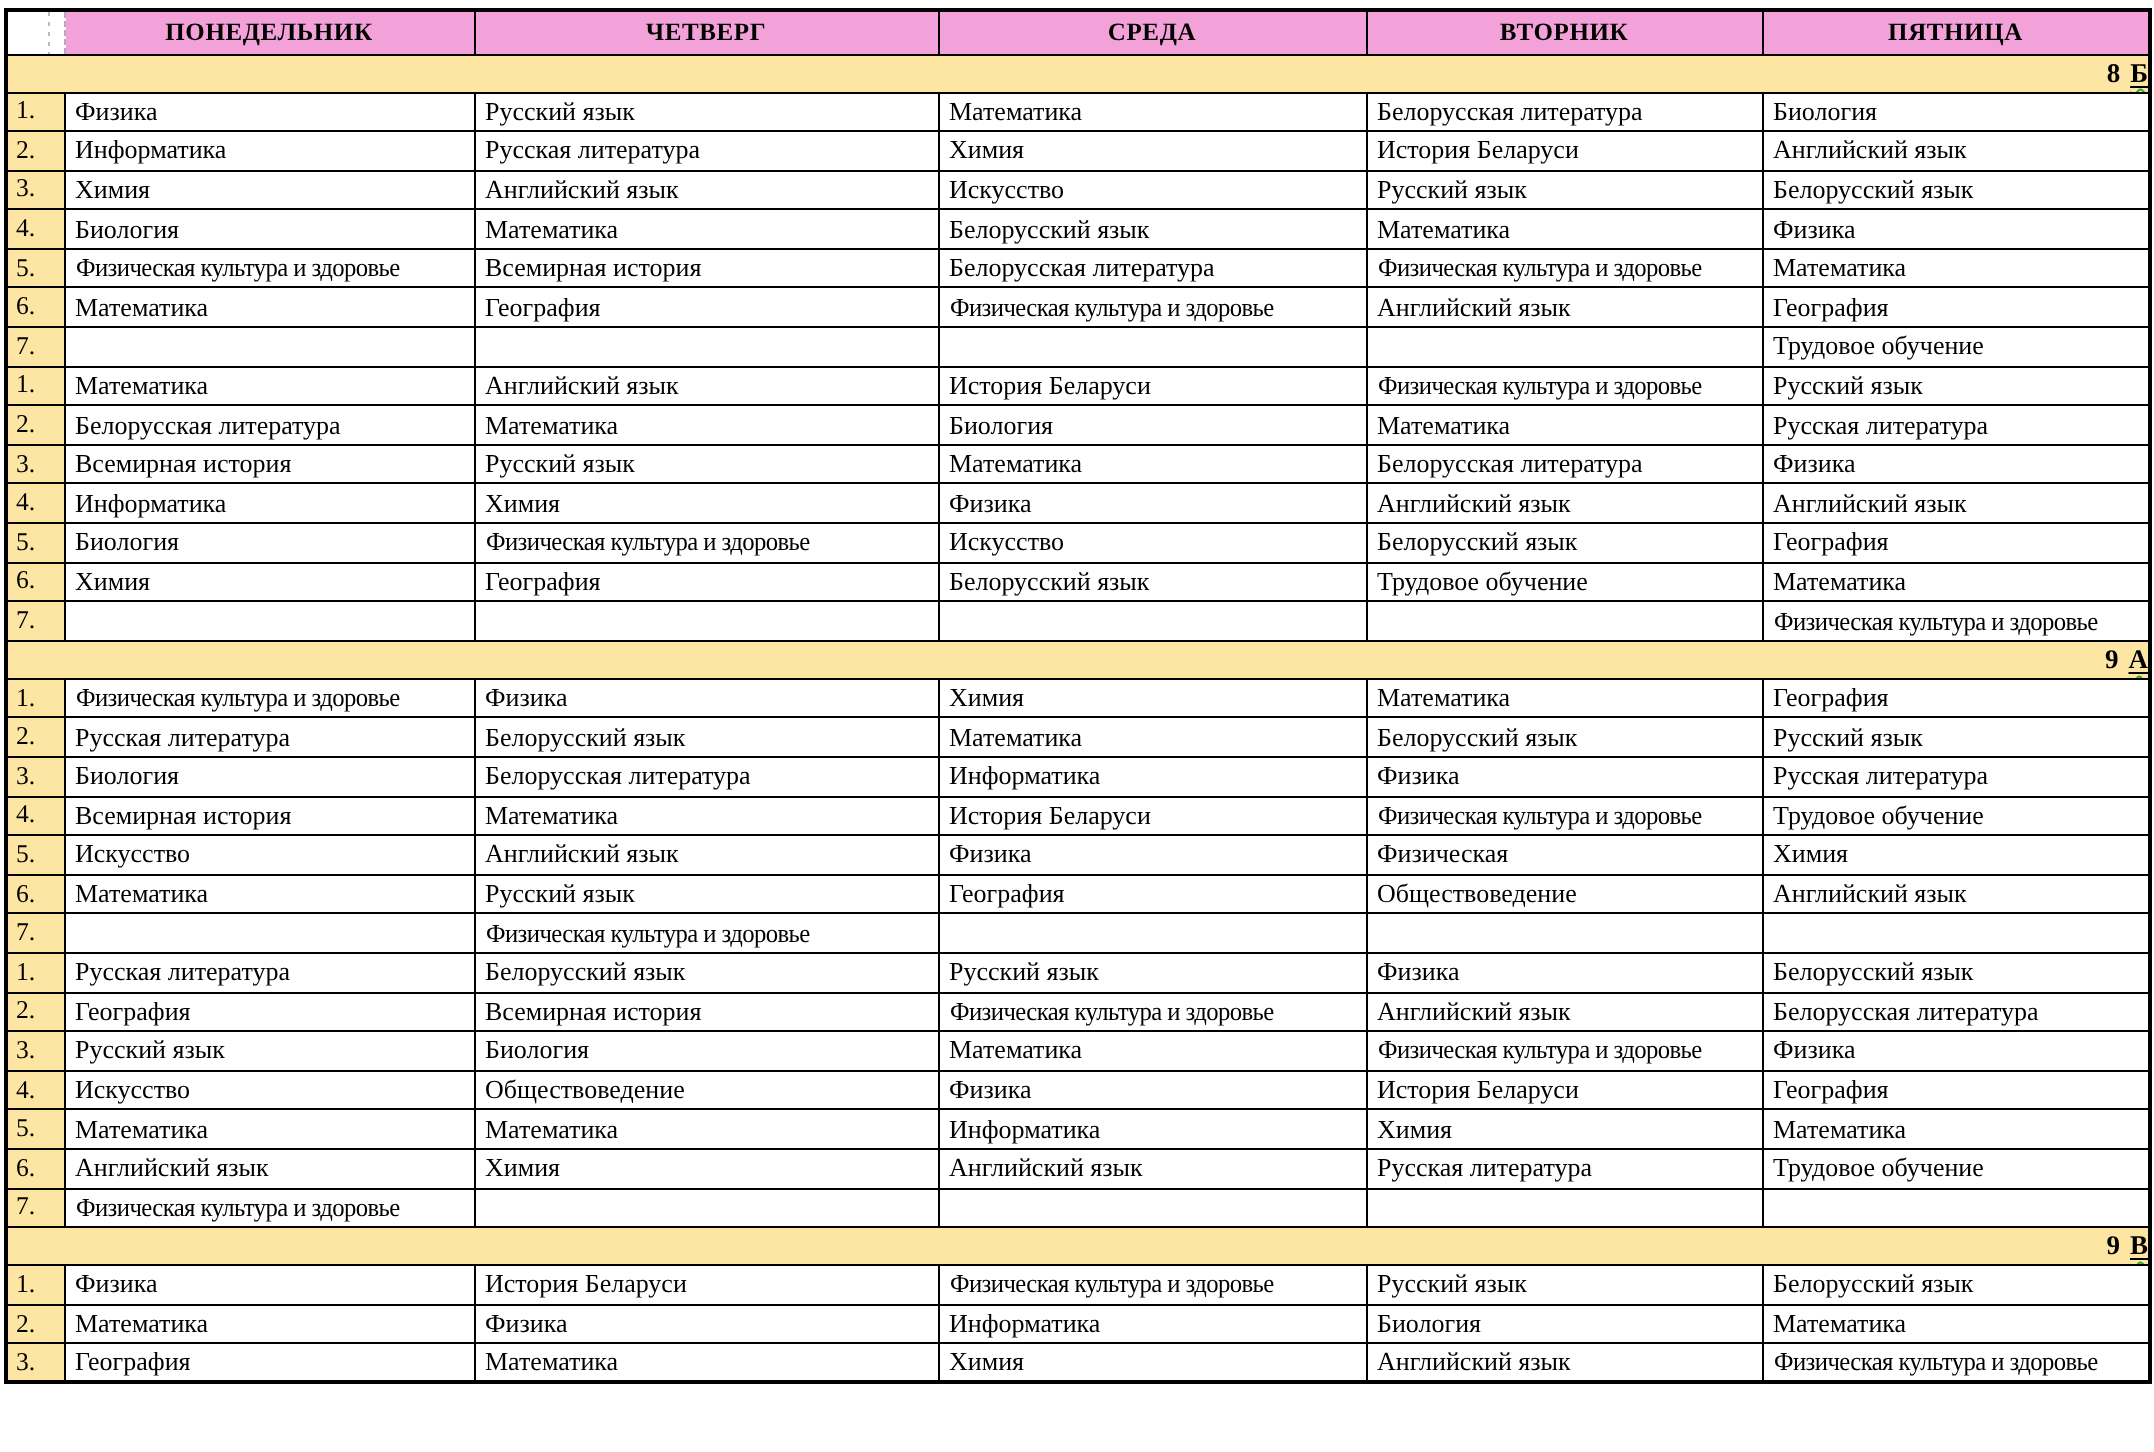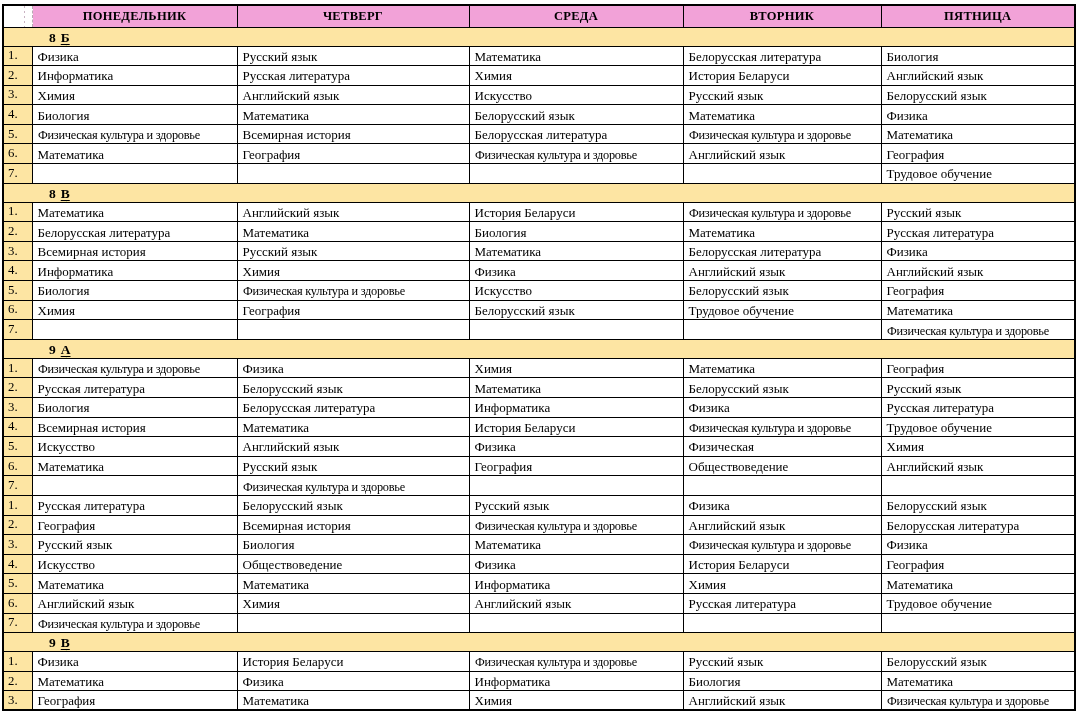--- a/index.html
+++ b/index.html
@@ -11,21 +11,21 @@
   .tt th,.tt td{border:1px solid #000;padding:0;overflow:hidden;vertical-align:middle;}
   tr.header-row{height:22px;}
   tr.band-row{height:17px;}
   tr.lesson-row{height:19.6px;}
   th.corner{background:#fff;border-right:1px dashed #b9a9b4;
             background-image:repeating-linear-gradient(to bottom,#c9b3c2 0 2px,transparent 2px 5px);
             background-size:1px 100%;background-repeat:no-repeat;background-position:20px 0;}
   th.corner + th.day{border-left:1px dashed #b9a9b4;}
   th.day{background:var(--header-bg,#f2a2d8);font-weight:bold;font-size:12.5px;
          text-align:center;letter-spacing:.3px;}
-  td.bandcell{background:var(--band-bg,#fde5a3);text-align:left;padding-left:45px;}
+  td.bandcell{background:var(--band-bg,#fde5a3);text-align:right;padding-left:45px;}
   .bandlbl{font-weight:bold;font-size:13.5px;line-height:15px;}
   .grade{}
   .letter-u{margin-left:5px;text-decoration:underline;text-decoration-thickness:1px;text-underline-offset:2px;}
   .letter-w{text-decoration:underline wavy var(--squiggle,#2ea82e);text-decoration-thickness:1px;text-underline-offset:3px;}
   td.num{background:var(--band-bg,#fde5a3);font-size:12.8px;padding-left:4px;text-align:left;}
   td.cell{background:#fff;padding-left:5px;}
   .subject{display:inline-block;white-space:nowrap;transform-origin:0 50%;
            font-size:13px;line-height:16px;}
 </style>
 </head>
@@ -102,23 +102,20 @@
           <td class="cell"><span class="subject">География</span></td>
         </tr>
         <tr class="lesson-row">
           <td class="num">7.</td>
           <td class="cell"><span class="subject"></span></td>
           <td class="cell"><span class="subject"></span></td>
           <td class="cell"><span class="subject"></span></td>
           <td class="cell"><span class="subject"></span></td>
           <td class="cell"><span class="subject">Трудовое обучение</span></td>
         </tr>
-        <tr class="band-row">
-          <td class="bandcell" colspan="6"><span class="bandlbl"><span class="grade">8</span><span class="letter-u"><span class="letter-w">В</span></span></span></td>
-        </tr>
         <tr class="lesson-row">
           <td class="num">1.</td>
           <td class="cell"><span class="subject">Математика</span></td>
           <td class="cell"><span class="subject">Английский язык</span></td>
           <td class="cell"><span class="subject">История Беларуси</span></td>
           <td class="cell"><span class="subject" style="transform: scaleX(0.949721); letter-spacing: -0.3px;">Физическая культура и здоровье</span></td>
           <td class="cell"><span class="subject">Русский язык</span></td>
         </tr>
         <tr class="lesson-row">
           <td class="num">2.</td>

